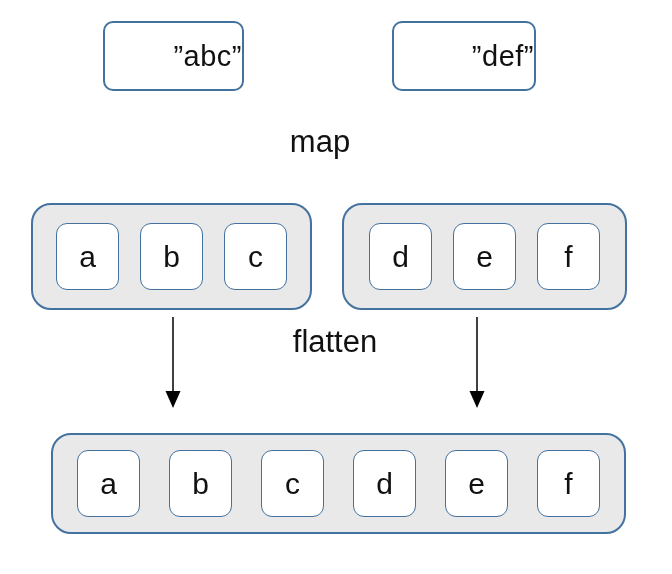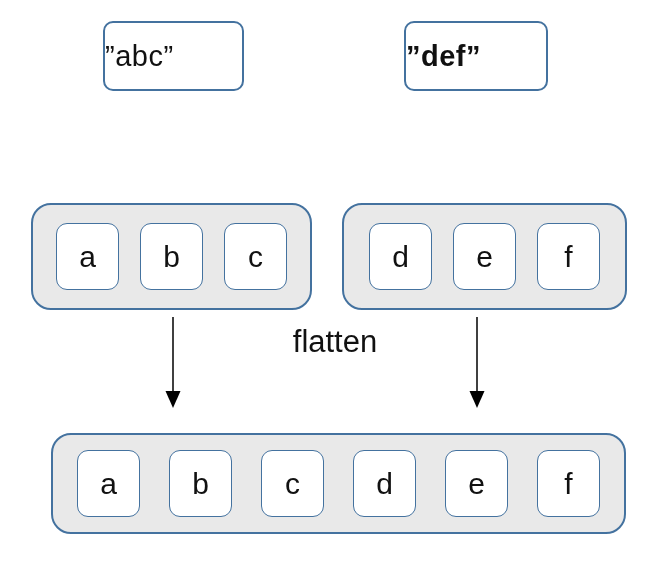--- a/index.html
+++ b/index.html
@@ -12,26 +12,26 @@
     color: #111111;
     overflow: hidden;
   }
   .strbox {
     position: absolute;
     background: #ffffff;
     border: 2px solid #44729f;
     border-radius: 10px;
     display: flex;
     align-items: center;
-    justify-content: flex-start;
+    justify-content: flex-end;
     font-size: 29px;
     letter-spacing: 0.5px;
   }
   .strbox.abc { left: 103px; top: 21px; width: 137px; height: 66px; }
-  .strbox.def { left: 404px; top: 21px; width: 140px; height: 66px; font-weight: bold; }
+  .strbox.def { left: 392px; top: 21px; width: 140px; height: 66px; }
   .oplabel {
     position: absolute;
     font-size: 31px;
     text-align: center;
     white-space: nowrap;
   }
   .oplabel.map     { left: 220px; top: 124px; width: 200px; }
   .oplabel.flatten { left: 235px; top: 324px; width: 200px; }
   .listbox {
     position: absolute;
@@ -66,20 +66,21 @@
 
 <div class="canvas">
 
   <div class="strbox abc">
     <span>”abc”</span>
   </div>
   <div class="strbox def">
     <span>”def”</span>
   </div>
 
+  <div class="oplabel map">map</div>
 
   <div class="listbox left">
     <div class="cell">
         <span>a</span>
       </div>
     <div class="cell">
         <span>b</span>
       </div>
     <div class="cell">
         <span>c</span>

